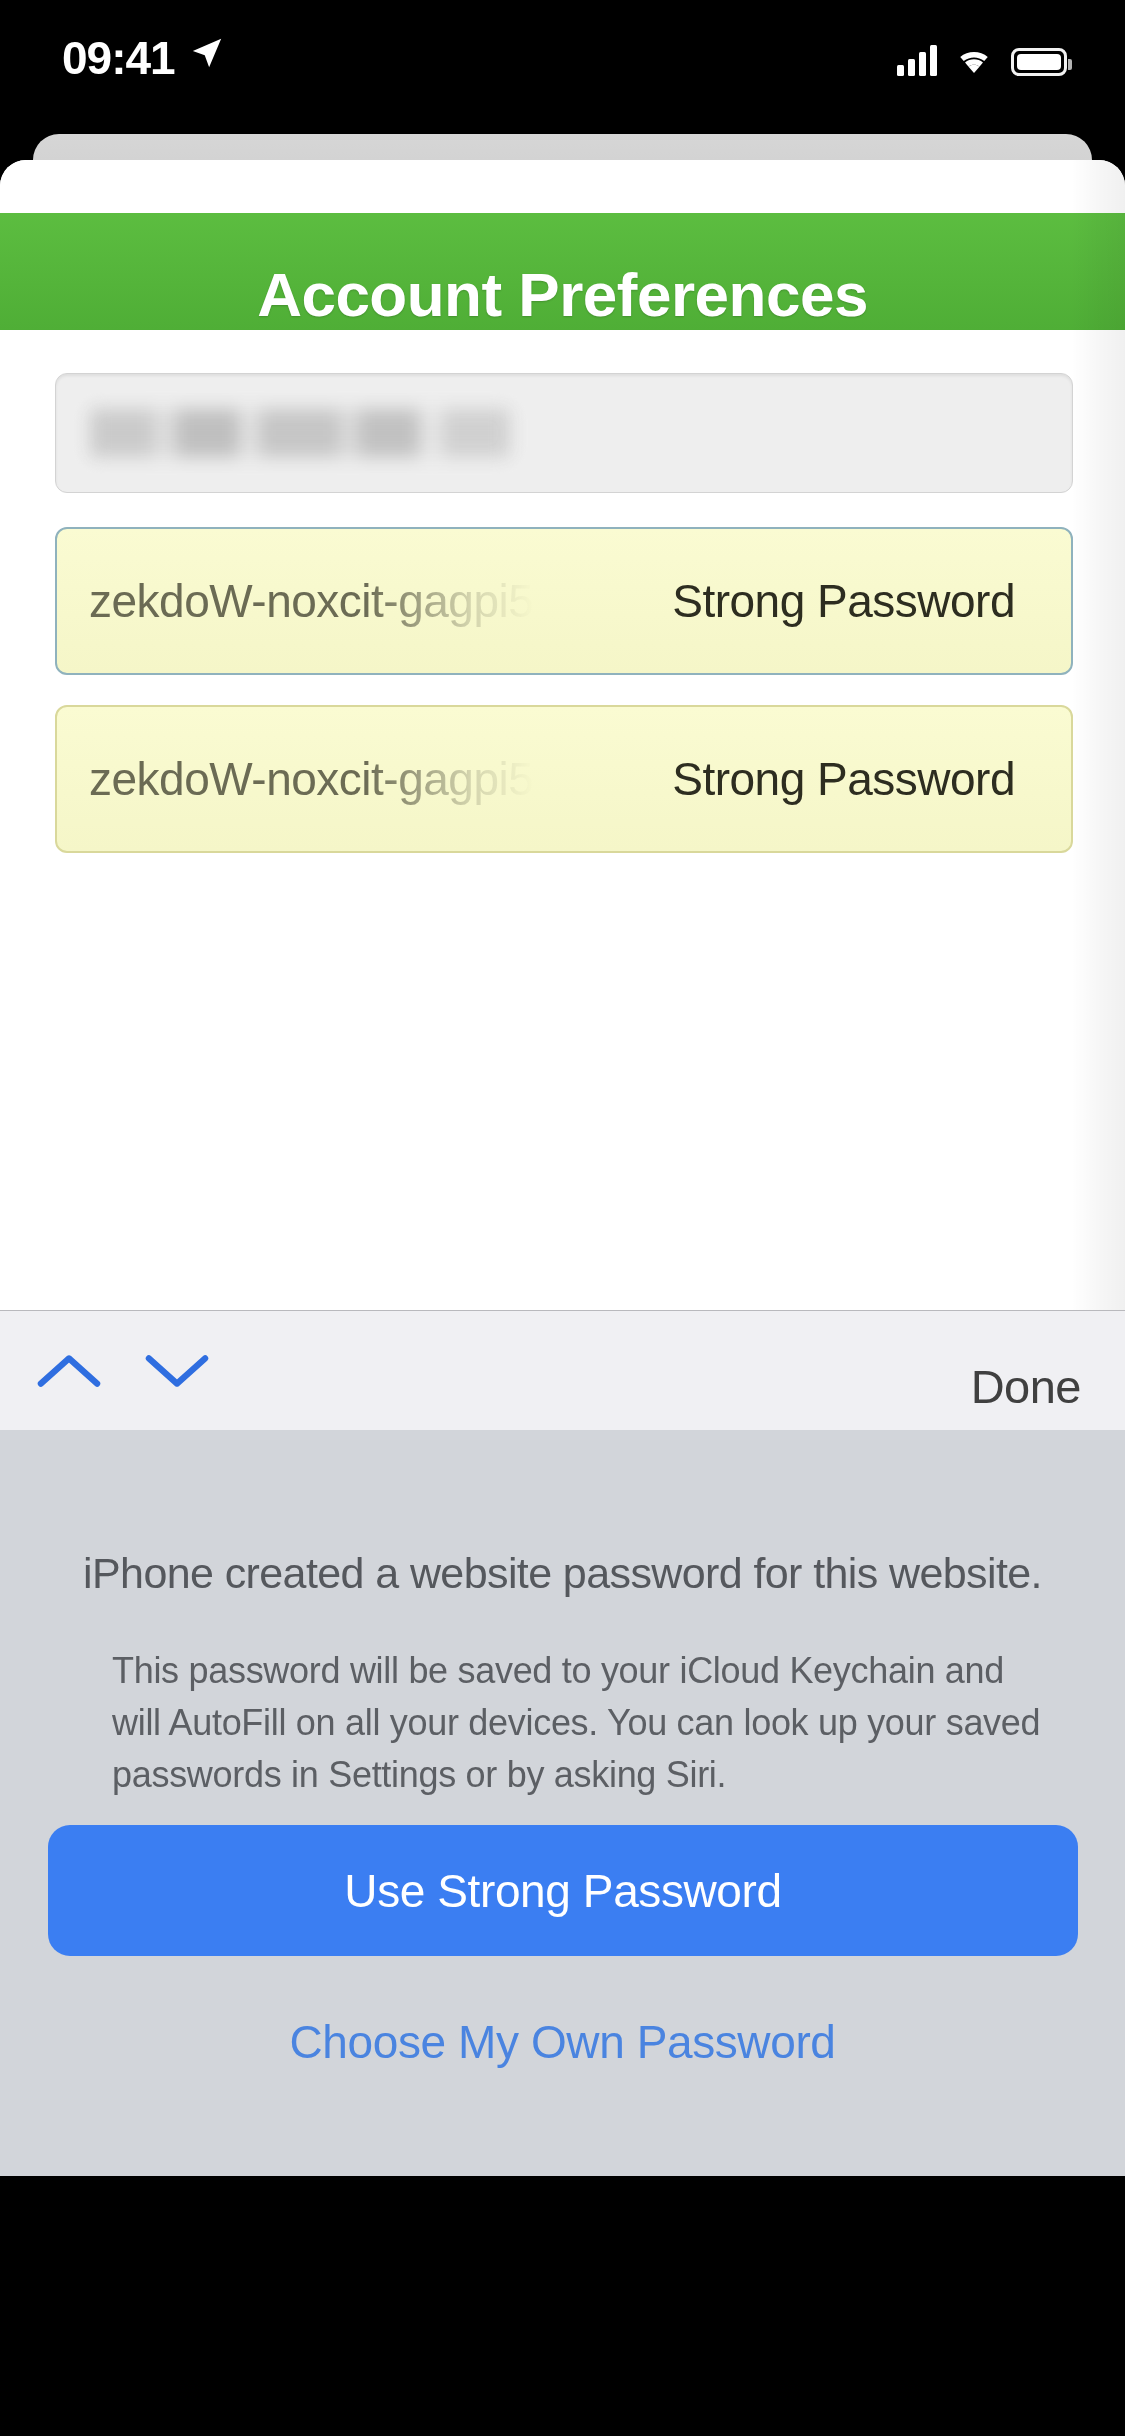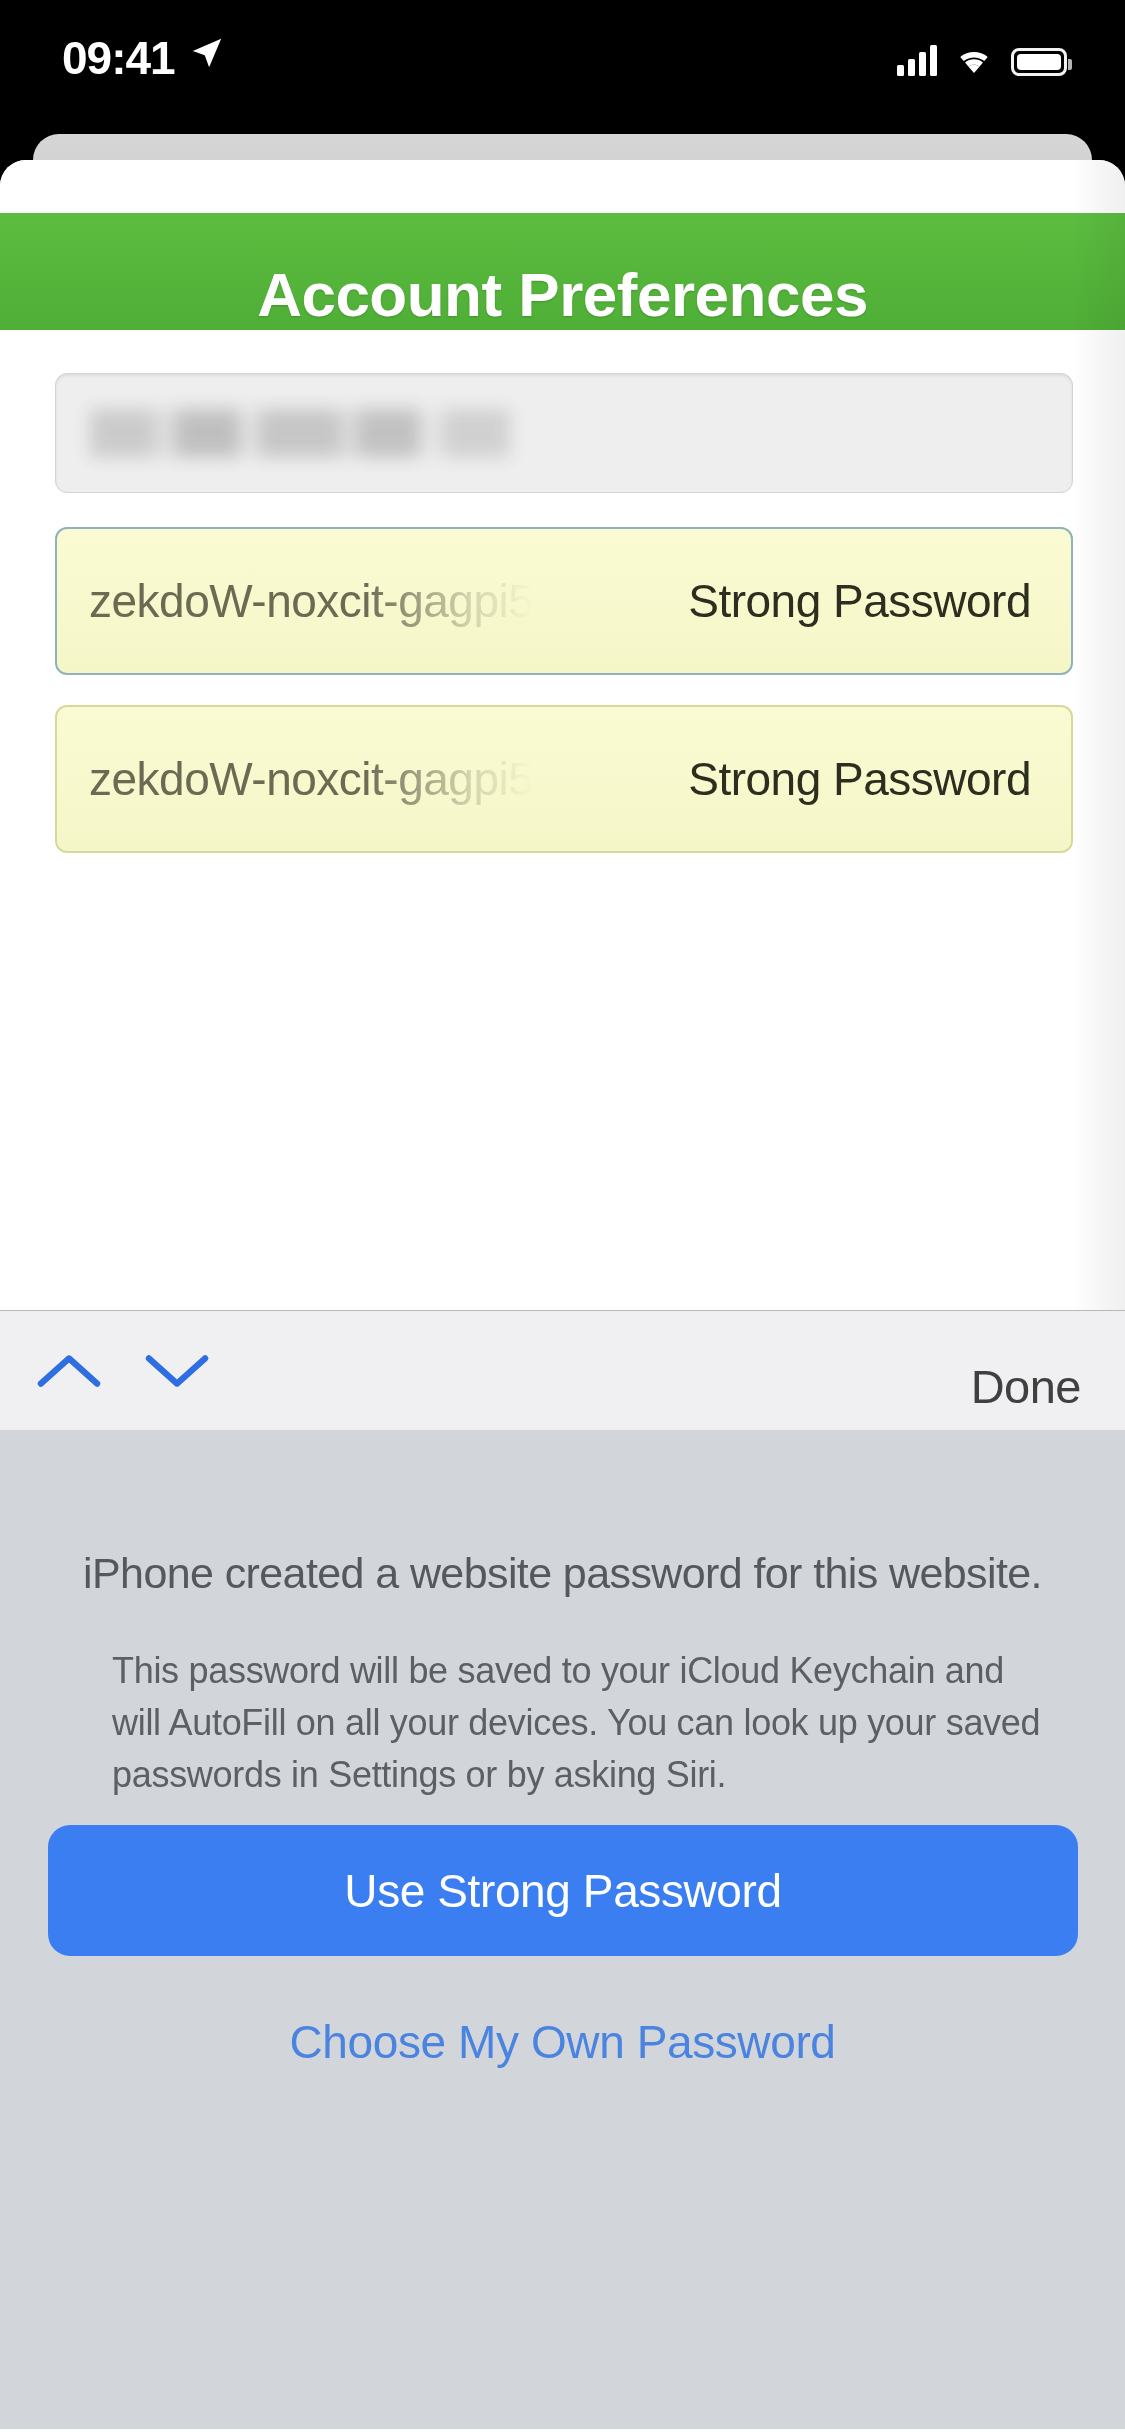--- a/index.html
+++ b/index.html
@@ -2,21 +2,21 @@
 <html><head>
 <meta charset="utf-8">
 <style>
   * { margin:0; padding:0; box-sizing:border-box; }
   html, body {
     width:1125px; height:2436px;
     background:#000;
     font-family:"Liberation Sans", sans-serif;
     overflow:hidden;
   }
-  #screen { position:relative; width:1125px; height:2436px; background:#000; overflow:hidden; }
+  #screen { position:relative; width:1125px; height:2176px; background:#000; overflow:hidden; }
 
   
   .statusbar{
     position:absolute; left:0; top:0; width:1125px; height:132px;
     background:#000; color:#fff; z-index:50;
   }
   .sb-time{
     position:absolute; left:62px; top:30px;
     font-size:46px; font-weight:700; letter-spacing:-1px; line-height:56px;
   }
@@ -121,21 +121,21 @@
         #c4c4c4 168px 250px, #dcdcdc 250px 268px, #bfbfbf 268px 330px, #e8e8e8 330px 352px,
         #cfcfcf 352px 420px);
     filter:blur(9px);
     opacity:.95;
   }
   .field-pw{
     height:148px;
     background:linear-gradient(180deg,#fafbd2 0%,#f5f6c8 100%);
     box-shadow:none;
     display:flex; align-items:center; justify-content:space-between;
-    padding:0 32px 0 32px;
+    padding:0 48px 0 32px;
   }
   .field-pw-1{ top:367px; border:2px solid #8fb2bd; }
   .field-pw-2{ top:545px; border:2px solid #d9d89b; }
   .pw-value{
     font-size:46px; color:#6b6b54; letter-spacing:-.5px; white-space:nowrap;
     -webkit-mask-image:linear-gradient(90deg,#000 0%,#000 62%,rgba(0,0,0,.25) 86%,rgba(0,0,0,0) 100%);
             mask-image:linear-gradient(90deg,#000 0%,#000 62%,rgba(0,0,0,.25) 86%,rgba(0,0,0,0) 100%);
     max-width:590px; overflow:hidden;
   }
   .pw-tag{

